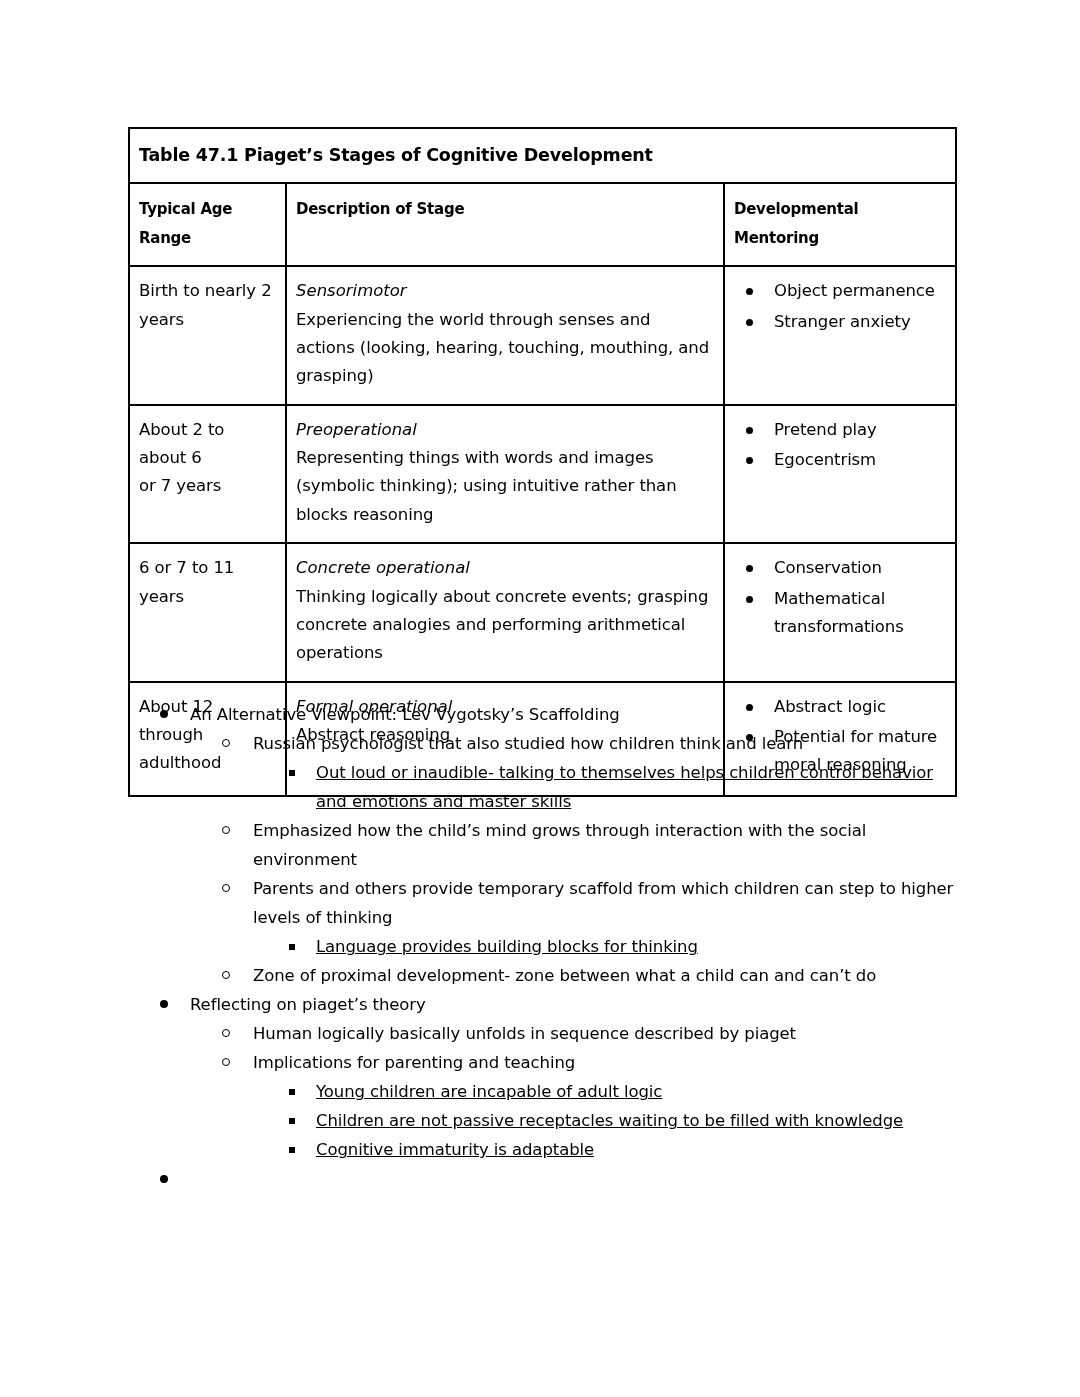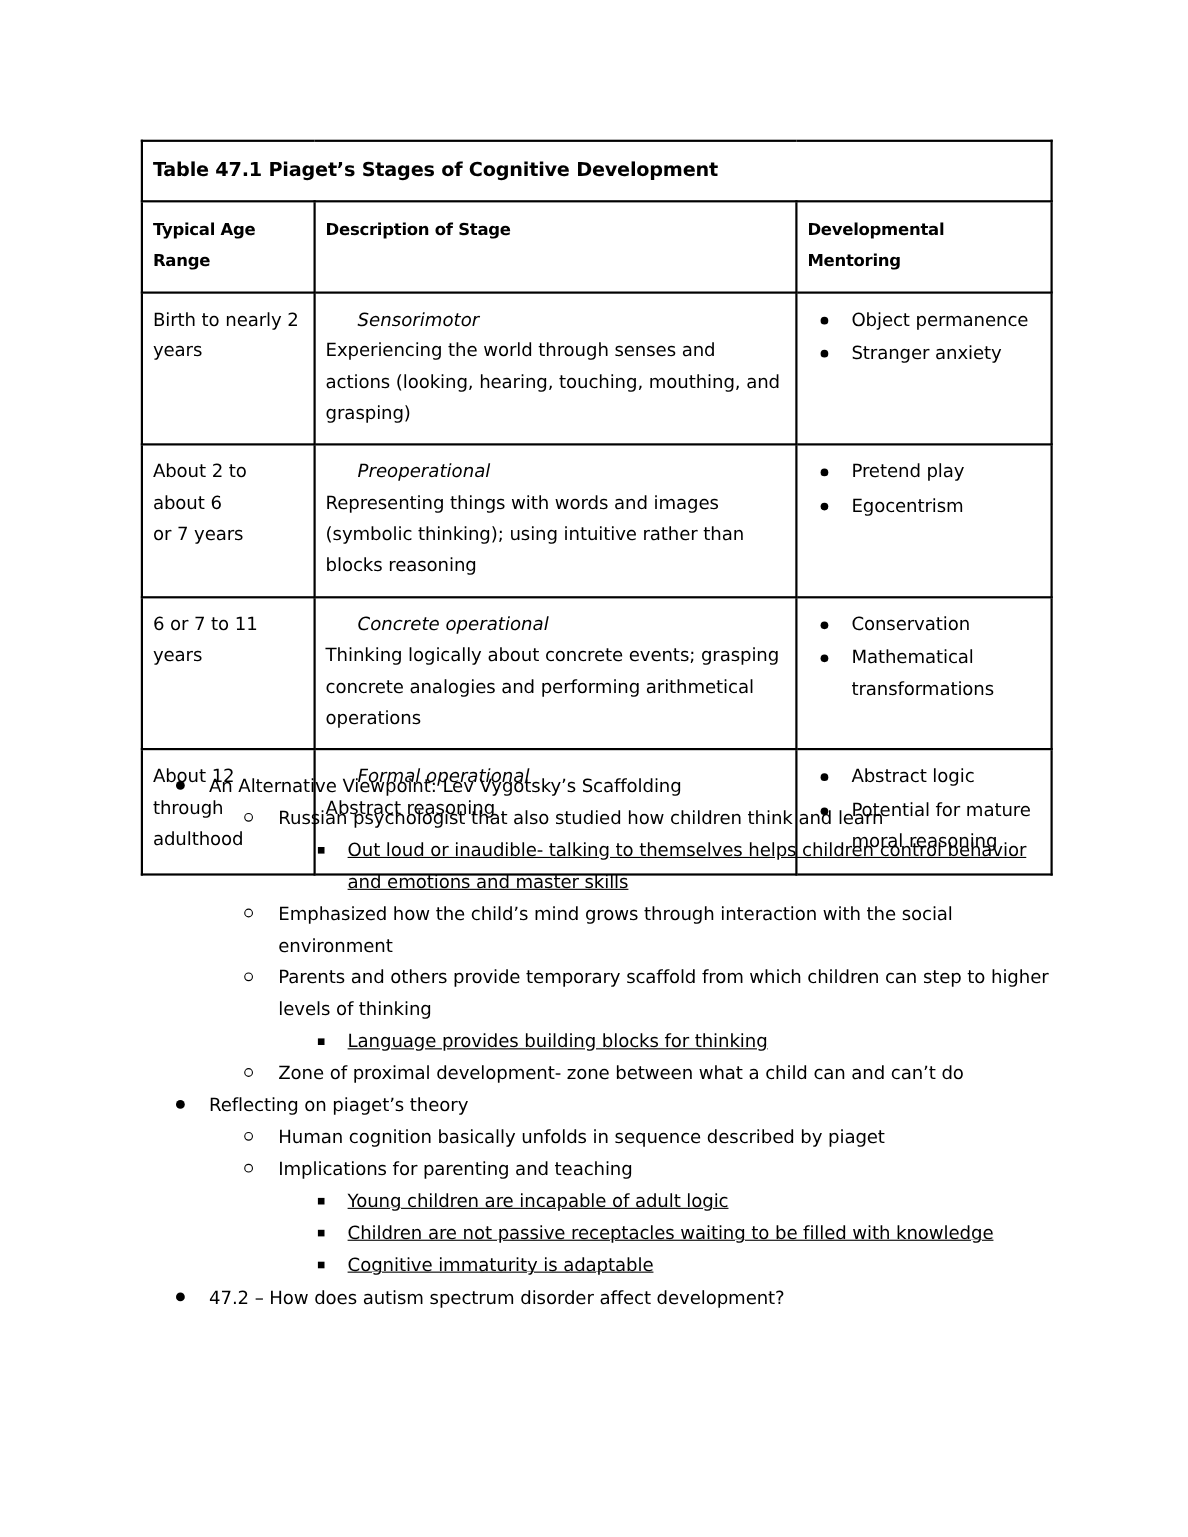--- a/index.html
+++ b/index.html
@@ -64,21 +64,20 @@
   .hdr-cell span {
     font-weight: bold;
     font-size: 15px;
     letter-spacing: -0.25px;
   }
 
   .stage-name {
     font-style: italic;
     display: block;
     letter-spacing: 0px;
-    margin-left: 29px;
   }
   .stage-desc {
     display: block;
   }
 
   ul.cellbul {
     list-style: none;
     margin: 0;
     padding: 0 0 0 6px;
   }
@@ -279,37 +278,36 @@
     <div class="row lvl2">
         <span class="mk"></span>
         <span class="txt">Zone of proximal development- zone between what a child can and can’t do</span>
       </div>
     <div class="row lvl1">
         <span class="mk"></span>
         <span class="txt">Reflecting on piaget’s theory</span>
       </div>
     <div class="row lvl2">
         <span class="mk"></span>
-        <span class="txt">Human cognition basically unfolds in sequence described by piaget</span>
+        <span class="txt">Human logically basically unfolds in sequence described by piaget</span>
       </div>
     <div class="row lvl2">
         <span class="mk"></span>
         <span class="txt">Implications for parenting and teaching</span>
       </div>
     <div class="row lvl3">
         <span class="mk"></span>
         <span class="txt">Young children are incapable of adult logic</span>
       </div>
     <div class="row lvl3">
         <span class="mk"></span>
         <span class="txt">Children are not passive receptacles waiting to be filled with knowledge</span>
       </div>
     <div class="row lvl3">
         <span class="mk"></span>
         <span class="txt">Cognitive immaturity is adaptable</span>
       </div>
     <div class="row lvl1">
         <span class="mk"></span>
-        <span class="txt">47.2 – How does autism spectrum disorder affect development?</span>
       </div>
   </div>
 
 </div>
 
 </body></html>

